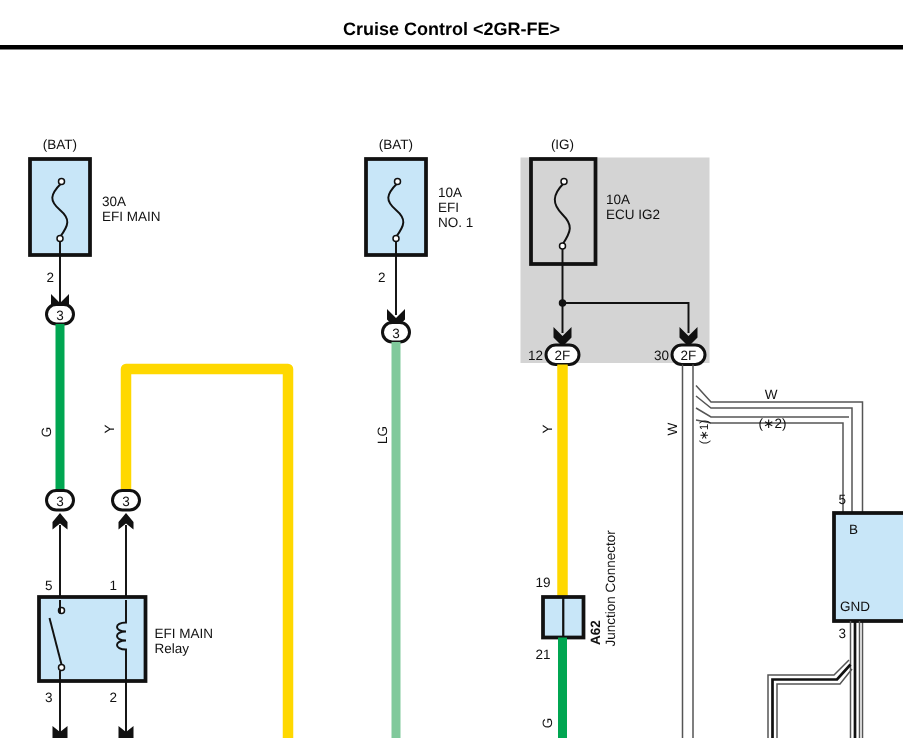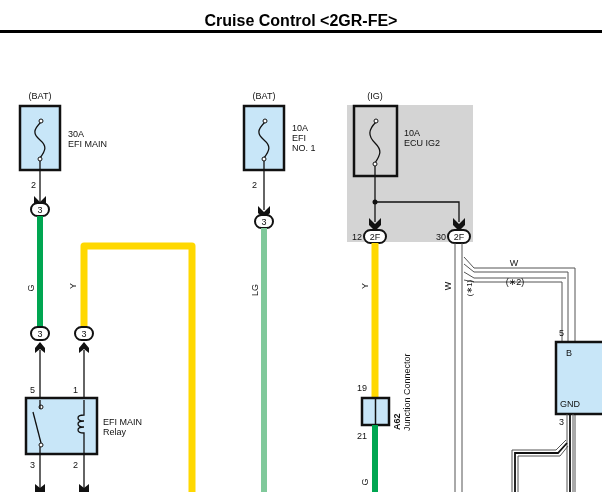--- a/index.html
+++ b/index.html
@@ -1,17 +1,17 @@
 <!DOCTYPE html>
 <html><head>
 <meta charset="utf-8">
 <style>
   html, body { margin:0; padding:0; background:#ffffff; }
   body { width:602px; height:492px; overflow:hidden; position:relative; font-family:"Liberation Sans", sans-serif; }
-  #title { position:absolute; left:0; top:12px; width:602px; text-align:center; font-weight:bold; font-size:16px; color:#000; }
+  #title { position:absolute; left:0; top:12px; width:602px; text-align:center; font-weight:bold; font-size:12px; color:#000; }
   #rule { position:absolute; left:0; top:30px; width:602px; height:3px; background:#000; }
   svg { position:absolute; left:0; top:0; }
   svg text { font-family:"Liberation Sans", sans-serif; fill:#111; }
 </style>
 </head>
 <body>
 
 <div id="title">Cruise Control &lt;2GR-FE&gt;</div>
 <div id="rule"></div>
 

